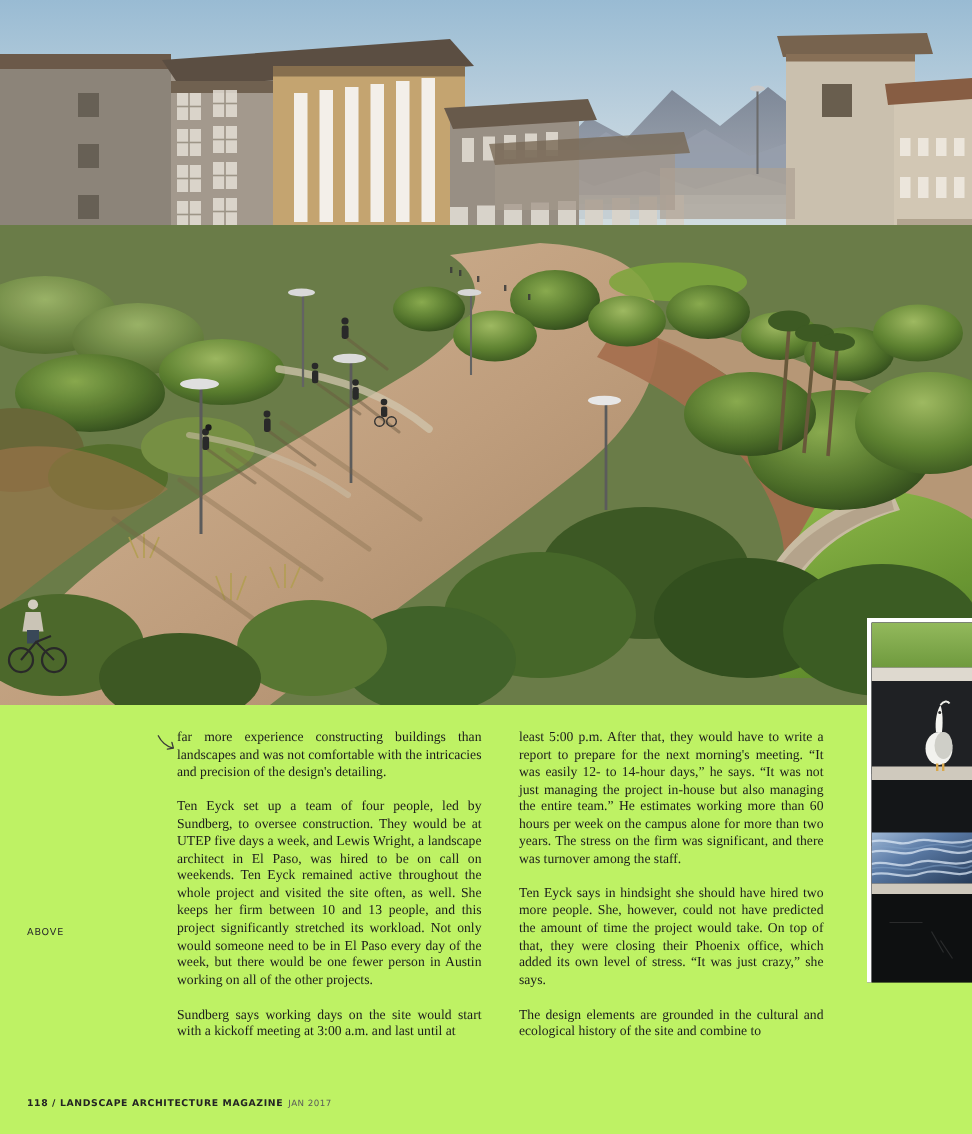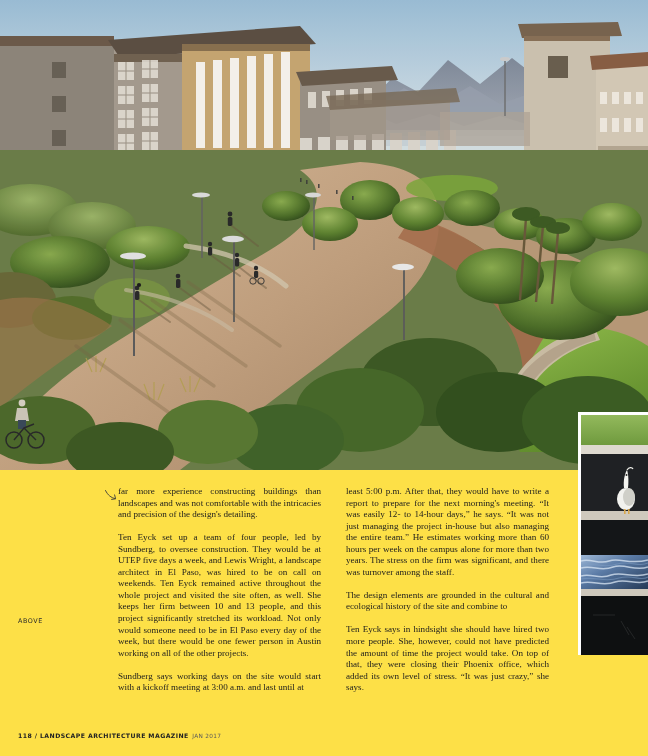--- a/index.html
+++ b/index.html
@@ -7,21 +7,21 @@
     padding: 0;
     background: #ffffff;
   }
   body {
     font-family: "Liberation Serif", serif;
   }
   .page {
     position: relative;
     width: 648px;
     height: 756px;
-    background: #fde047;
+    background: #bef264;
     overflow: hidden;
   }
 
   
   .hero-photo {
     position: absolute;
     left: 0;
     top: 0;
     width: 648px;
     height: 470px;
@@ -521,22 +521,22 @@
     </span>
 
     <div class="col col-left">
       <p>far more experience constructing buildings than landscapes and was not comfortable with the intricacies and precision of the design's detailing.</p>
       <p>Ten Eyck set up a team of four people, led by Sundberg, to oversee construction. They would be at UTEP five days a week, and Lewis Wright, a landscape architect in El Paso, was hired to be on call on weekends. Ten Eyck remained active throughout the whole project and visited the site often, as well. She keeps her firm between 10 and 13 people, and this project significantly stretched its workload. Not only would someone need to be in El Paso every day of the week, but there would be one fewer person in Austin working on all of the other projects.</p>
       <p>Sundberg says working days on the site would start with a kickoff meeting at 3:00 a.m. and last until at</p>
     </div>
 
     <div class="col col-right">
       <p>least 5:00 p.m. After that, they would have to write a report to prepare for the next morning's meeting. “It was easily 12- to 14-hour days,” he says. “It was not just managing the project in-house but also managing the entire team.” He estimates working more than 60 hours per week on the campus alone for more than two years. The stress on the firm was significant, and there was turnover among the staff.</p>
+      <p>Ten Eyck says in hindsight she should have hired two more people. She, however, could not have predicted the amount of time the project would take. On top of that, they were closing their Phoenix office, which added its own level of stress. “It was just crazy,” she says.</p>
       <p>The design elements are grounded in the cultural and ecological history of the site and combine to</p>
-      <p>Ten Eyck says in hindsight she should have hired two more people. She, however, could not have predicted the amount of time the project would take. On top of that, they were closing their Phoenix office, which added its own level of stress. “It was just crazy,” she says.</p>
     </div>
 
     <div class="caption">
       <span class="caption-label">ABOVE</span>
     </div>
 
     <div class="folio">
       <span class="folio-main">118 / LANDSCAPE ARCHITECTURE MAGAZINE</span><span class="folio-date">JAN 2017</span>
     </div>
 

